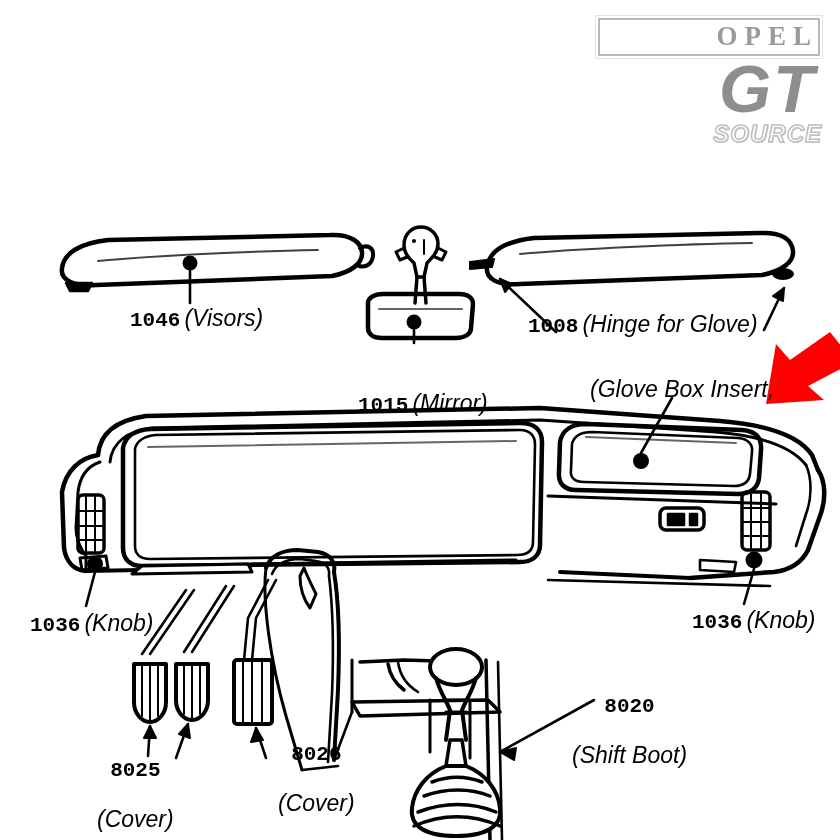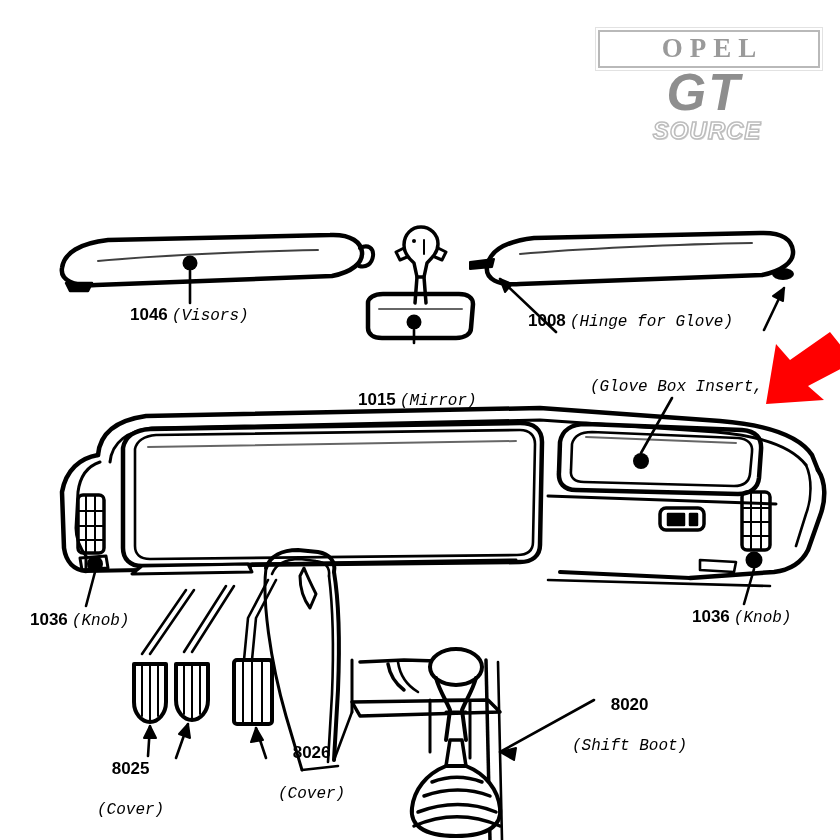--- a/index.html
+++ b/index.html
@@ -18,23 +18,23 @@
   #artboard {
     position: absolute;
     left: 0; top: 0;
     width: 840px;
     height: 840px;
   }
   
   .logo-wrap {
     position: absolute;
     right: 18px;
-    top: 20px;
+    top: 8px;
     width: 230px;
-    text-align: center;
+    text-align: right;
     user-select: none;
   }
   .logo-opel-box {
     border: 2px solid #b9b9b9;
     outline: 1px solid #e2e2e2;
     outline-offset: 2px;
     padding: 3px 0 4px 0;
     margin: 10px 2px 2px 6px;
   }
   .logo-opel-text {
@@ -43,21 +43,21 @@
     font-size: 27px;
     letter-spacing: 7px;
     color: #9a9a9a;
     line-height: 1;
     padding-left: 7px;
   }
   .logo-gt {
     font-family: "Liberation Sans", sans-serif;
     font-weight: bold;
     font-style: italic;
-    font-size: 51px;
+    font-size: 67px;
     letter-spacing: 2px;
     color: #8e8e8e;
     line-height: 0.92;
     margin-top: 2px;
     padding-right: 6px;
   }
   .logo-source {
     font-family: "Liberation Sans", sans-serif;
     font-weight: bold;
     font-style: italic;
@@ -70,29 +70,29 @@
     text-shadow: 1px 1px 0 #d8d8d8;
   }
   
   .label {
     position: absolute;
     white-space: nowrap;
     color: #000000;
     line-height: 1.08;
   }
   .num {
+    font-family: Liberation Mono, monospace;
+    font-weight: bold;
+    font-size: 21px;
+    letter-spacing: 0px;
+  }
+  .paren {
     font-family: Liberation Sans, sans-serif;
-    font-weight: bold;
-    font-size: 17px;
-    letter-spacing: 0px;
-  }
-  .paren {
-    font-family: Liberation Mono, monospace;
     font-style: italic;
-    font-size: 16px;
+    font-size: 23px;
   }
   .label.stacked { text-align: center; }
   .label.stacked .num { display: block; }
   .label.stacked .paren { display: block; margin-top: 24px; }
   
   .red-arrow {
     position: absolute;
     left: 760px;
     top: 330px;
     width: 86px;

